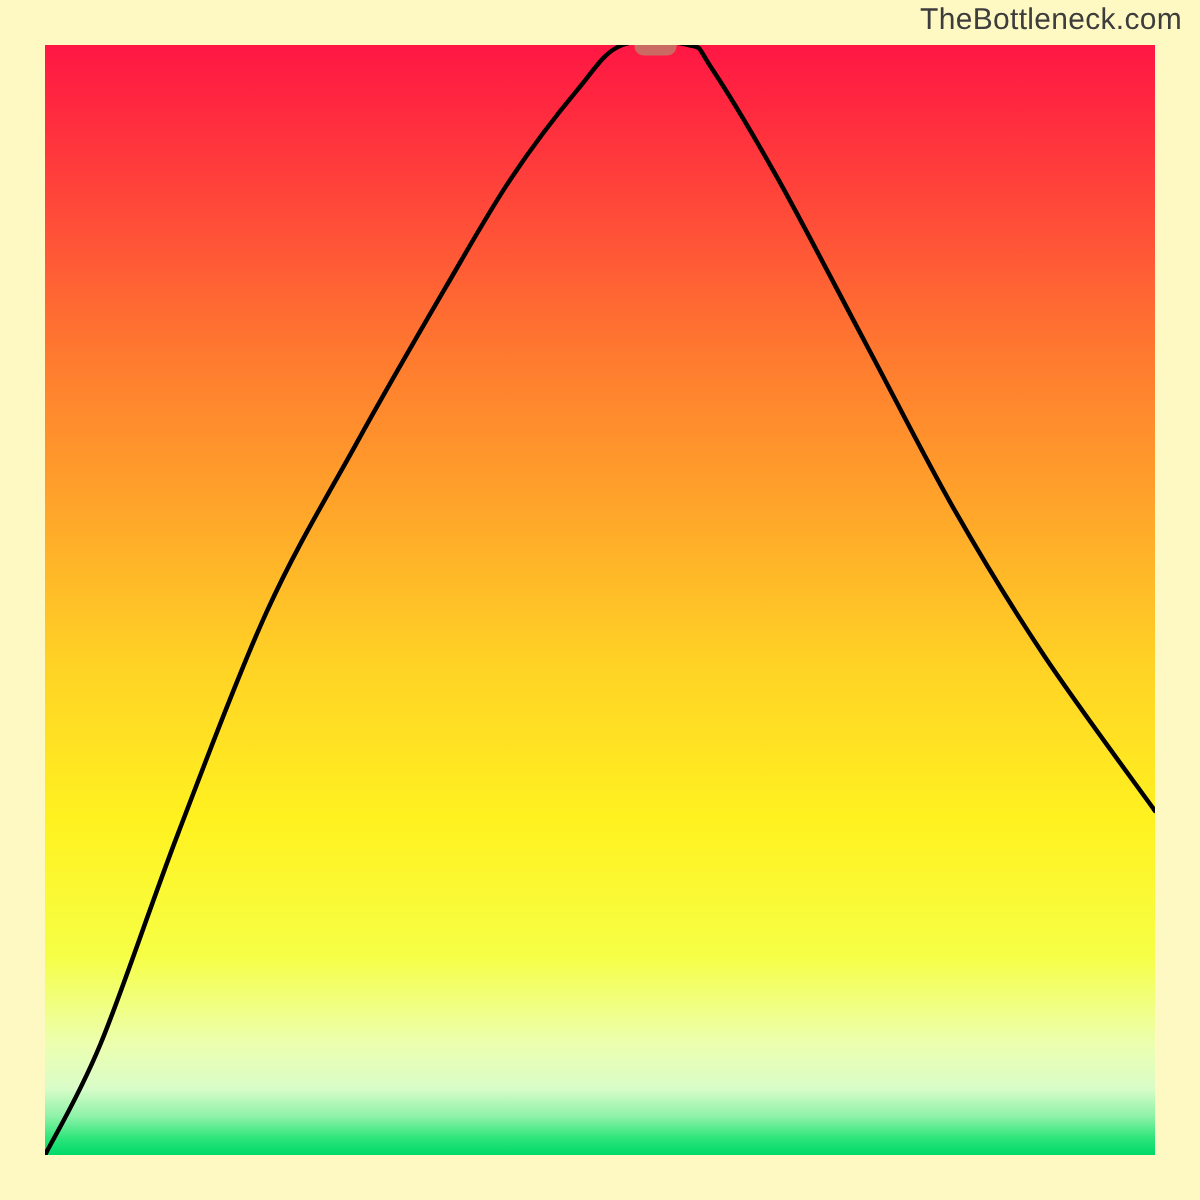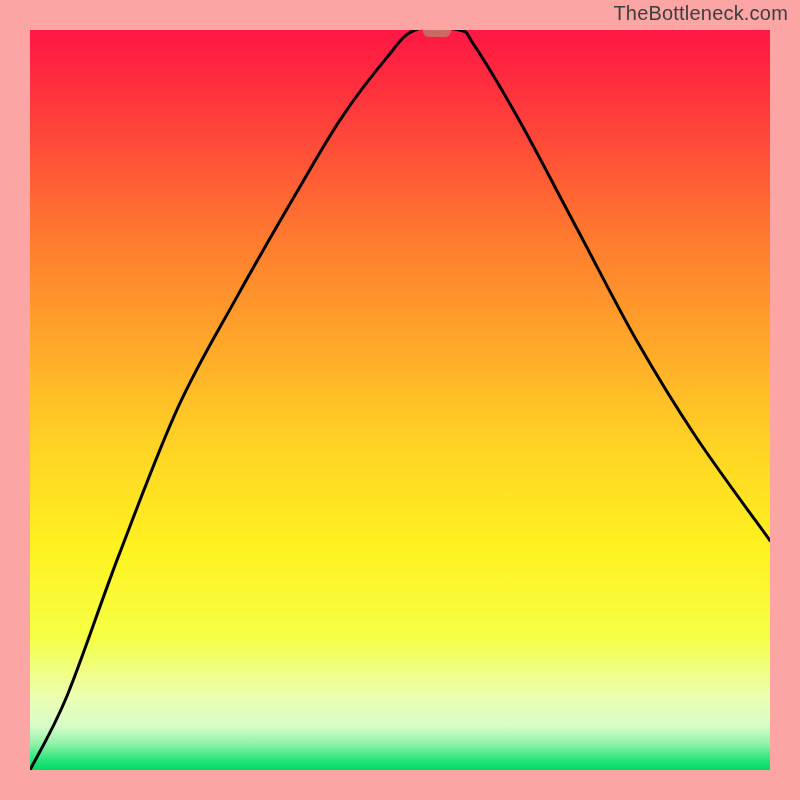--- a/index.html
+++ b/index.html
@@ -8,21 +8,21 @@
     width: 800px;
     height: 800px;
     background: #000000;
     overflow: hidden;
     font-family: Arial, Helvetica, sans-serif;
   }
   .frame {
     position: relative;
     width: 800px;
     height: 800px;
-    background: #fca5a5;
+    background: #fef9c3;
   }
   .attribution {
     position: absolute;
     top: 2px;
     right: 12px;
     color: #3d3d3d;
     font-size: 20px;
     font-weight: 500;
     letter-spacing: 0.2px;
   }

